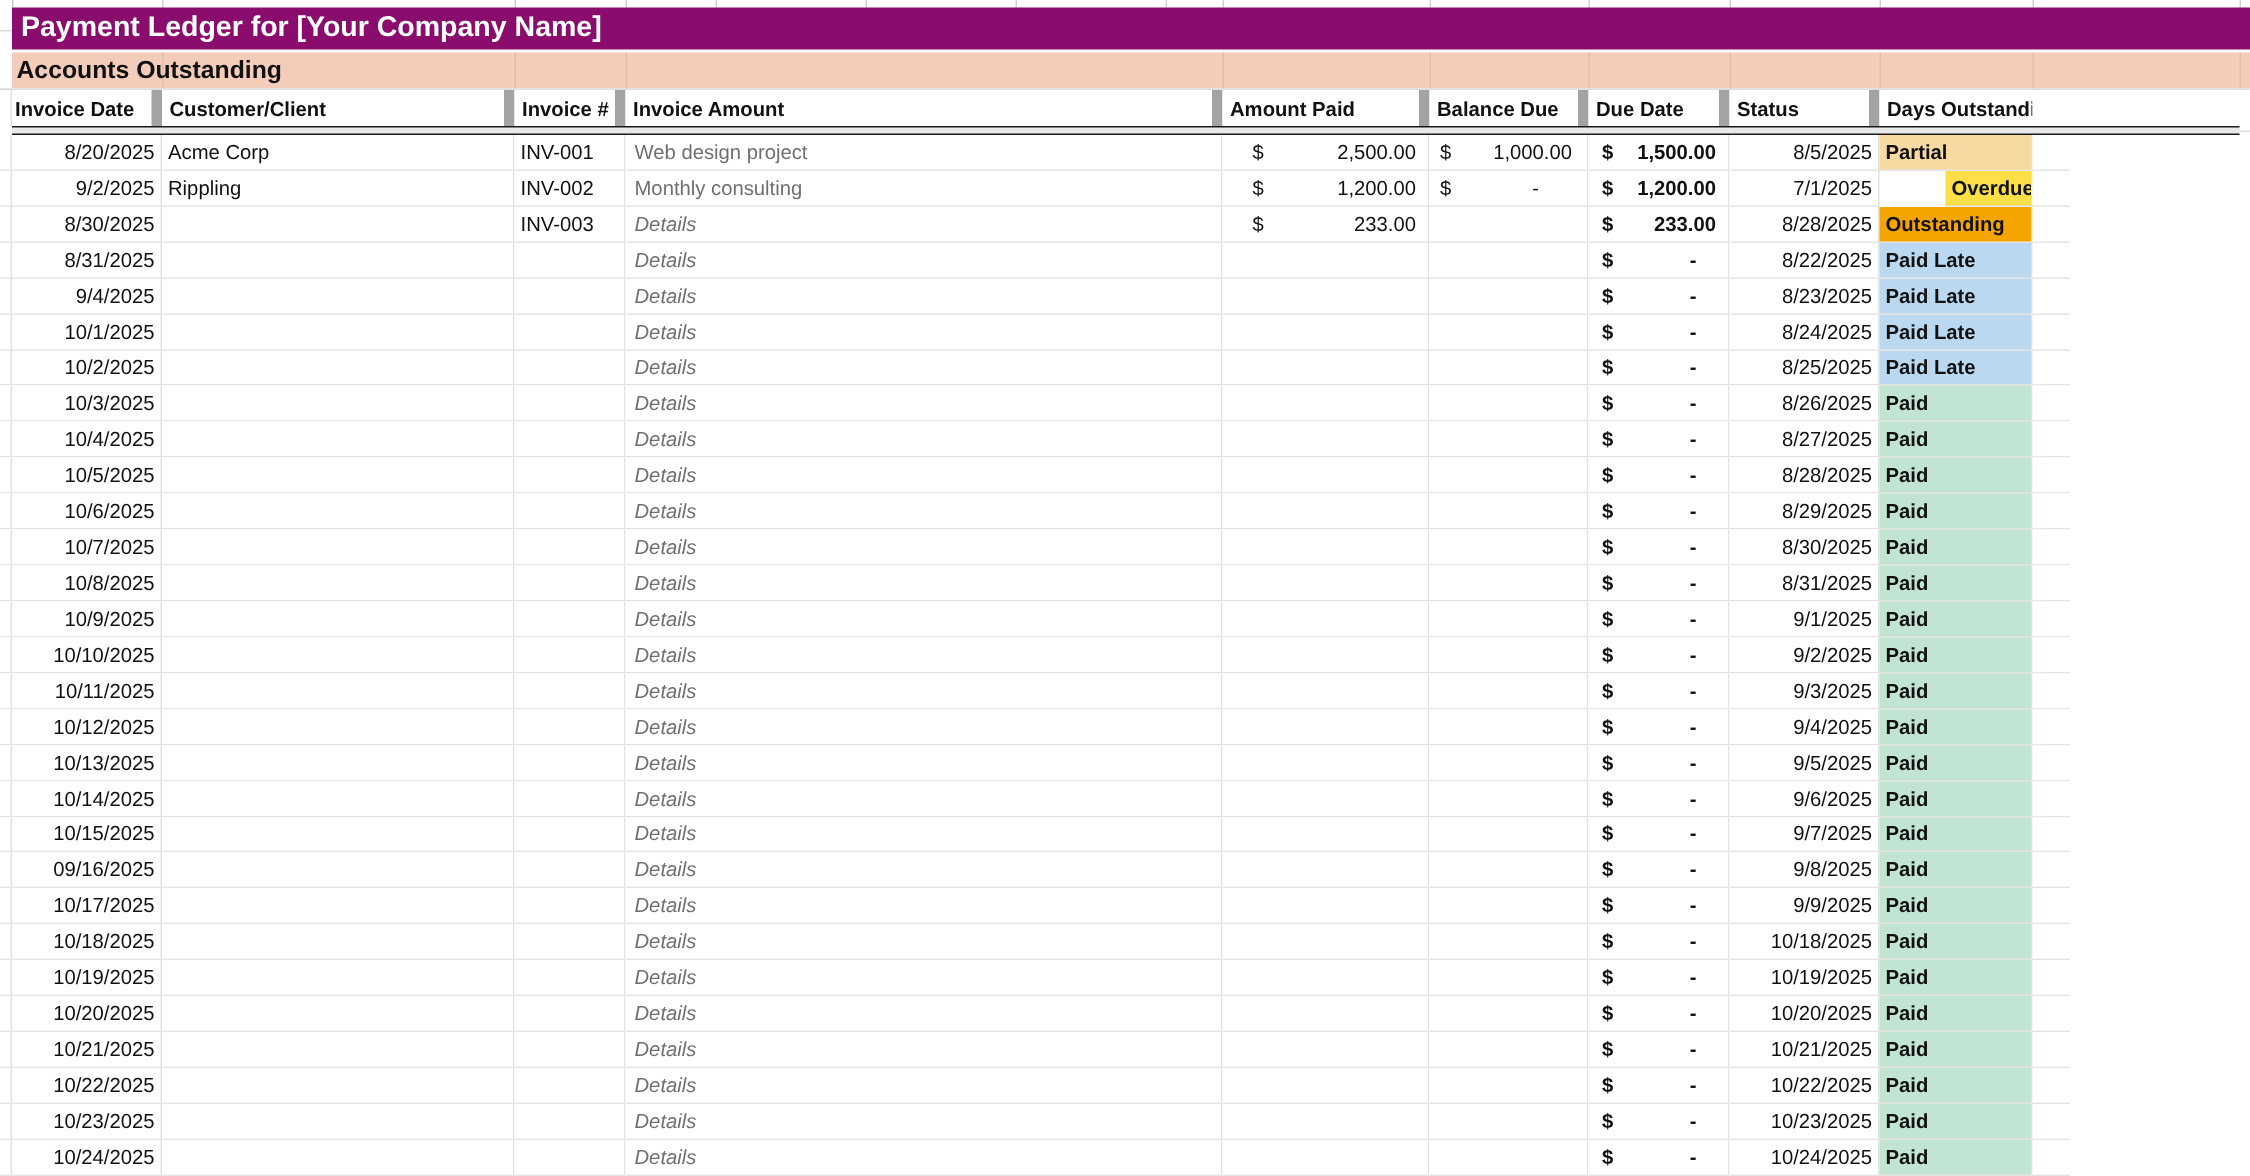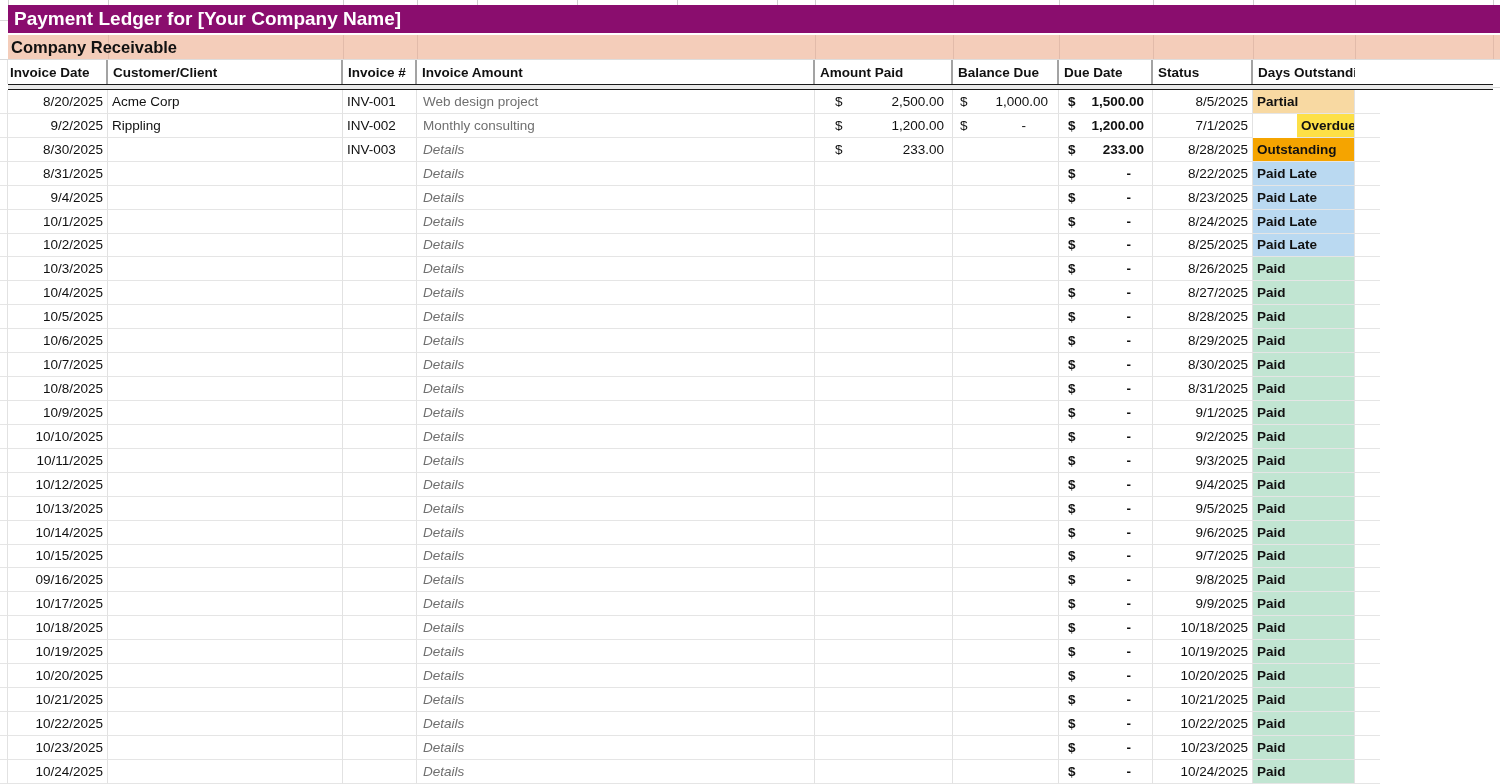--- a/index.html
+++ b/index.html
@@ -19,21 +19,21 @@
   #sectionband{position:absolute;left:8px;top:35px;width:1492px;height:24px;background:var(--salmon);
                font-weight:bold;font-size:16.5px;line-height:24px;padding-left:3px;box-sizing:border-box;}
   .stick{position:absolute;top:0;width:1px;height:24px;background:#e2bbaa;}
   #sectionband span{position:relative;z-index:2;}
 
   
   #headerrow{position:absolute;left:0;top:59px;width:1500px;height:25px;display:grid;
              grid-template-columns:8px 100px 235px 74px 398px 138px 106px 94px 100px 102px 138px 7px;
              border-top:1px solid #ddd;box-sizing:border-box;}
   #headerrow .hc{display:flex;align-items:center;font-weight:bold;font-size:13.5px;
-                 padding-left:5px;box-sizing:border-box;border-right:2px solid #a3a3a3;
+                 padding-left:5px;box-sizing:border-box;border-right:7px solid #a3a3a3;
                  white-space:nowrap;overflow:hidden;background:#fff;}
   #headerrow .gut{border-right:1px solid #e2e2e2;background:#fff;}
   #headerrow .sliv{background:#fff;border-right:none;}
   #headerrow .hc.first{padding-left:2px;}
   #headerrow .hc.last{border-right:none;}
 
   
   #dblborder{position:absolute;left:8px;top:84px;width:1485px;height:6px;background:#e9e9e9;
              border-top:1.6px solid #1a1a1a;border-bottom:1.6px solid #1a1a1a;box-sizing:border-box;}
   .stub{position:absolute;height:1px;background:#d9d9d9;}
@@ -80,21 +80,21 @@
       <div class="tick" style="left: 1059px;"></div>
       <div class="tick" style="left: 1153px;"></div>
       <div class="tick" style="left: 1253px;"></div>
       <div class="tick" style="left: 1355px;"></div>
       <div class="tick" style="left: 1493px;"></div>
     </div>
   <div id="titlebar">
     <span>Payment Ledger for [Your Company Name]</span>
   </div>
   <div id="sectionband">
-    <span>Company Receivable</span>
+    <span>Accounts Outstanding</span>
   <div class="stick" style="left: 100px;"></div><div class="stick" style="left: 335px;"></div><div class="stick" style="left: 409px;"></div><div class="stick" style="left: 807px;"></div><div class="stick" style="left: 945px;"></div><div class="stick" style="left: 1051px;"></div><div class="stick" style="left: 1145px;"></div><div class="stick" style="left: 1245px;"></div><div class="stick" style="left: 1347px;"></div><div class="stick" style="left: 1485px;"></div></div>
   <div id="headerrow">
       <div class="gut"></div>
       <div class="hc first">Invoice Date</div>
       <div class="hc">Customer/Client</div>
       <div class="hc">Invoice #</div>
       <div class="hc">Invoice Amount</div>
       <div class="hc">Amount Paid</div>
       <div class="hc">Balance Due</div>
       <div class="hc">Due Date</div>

